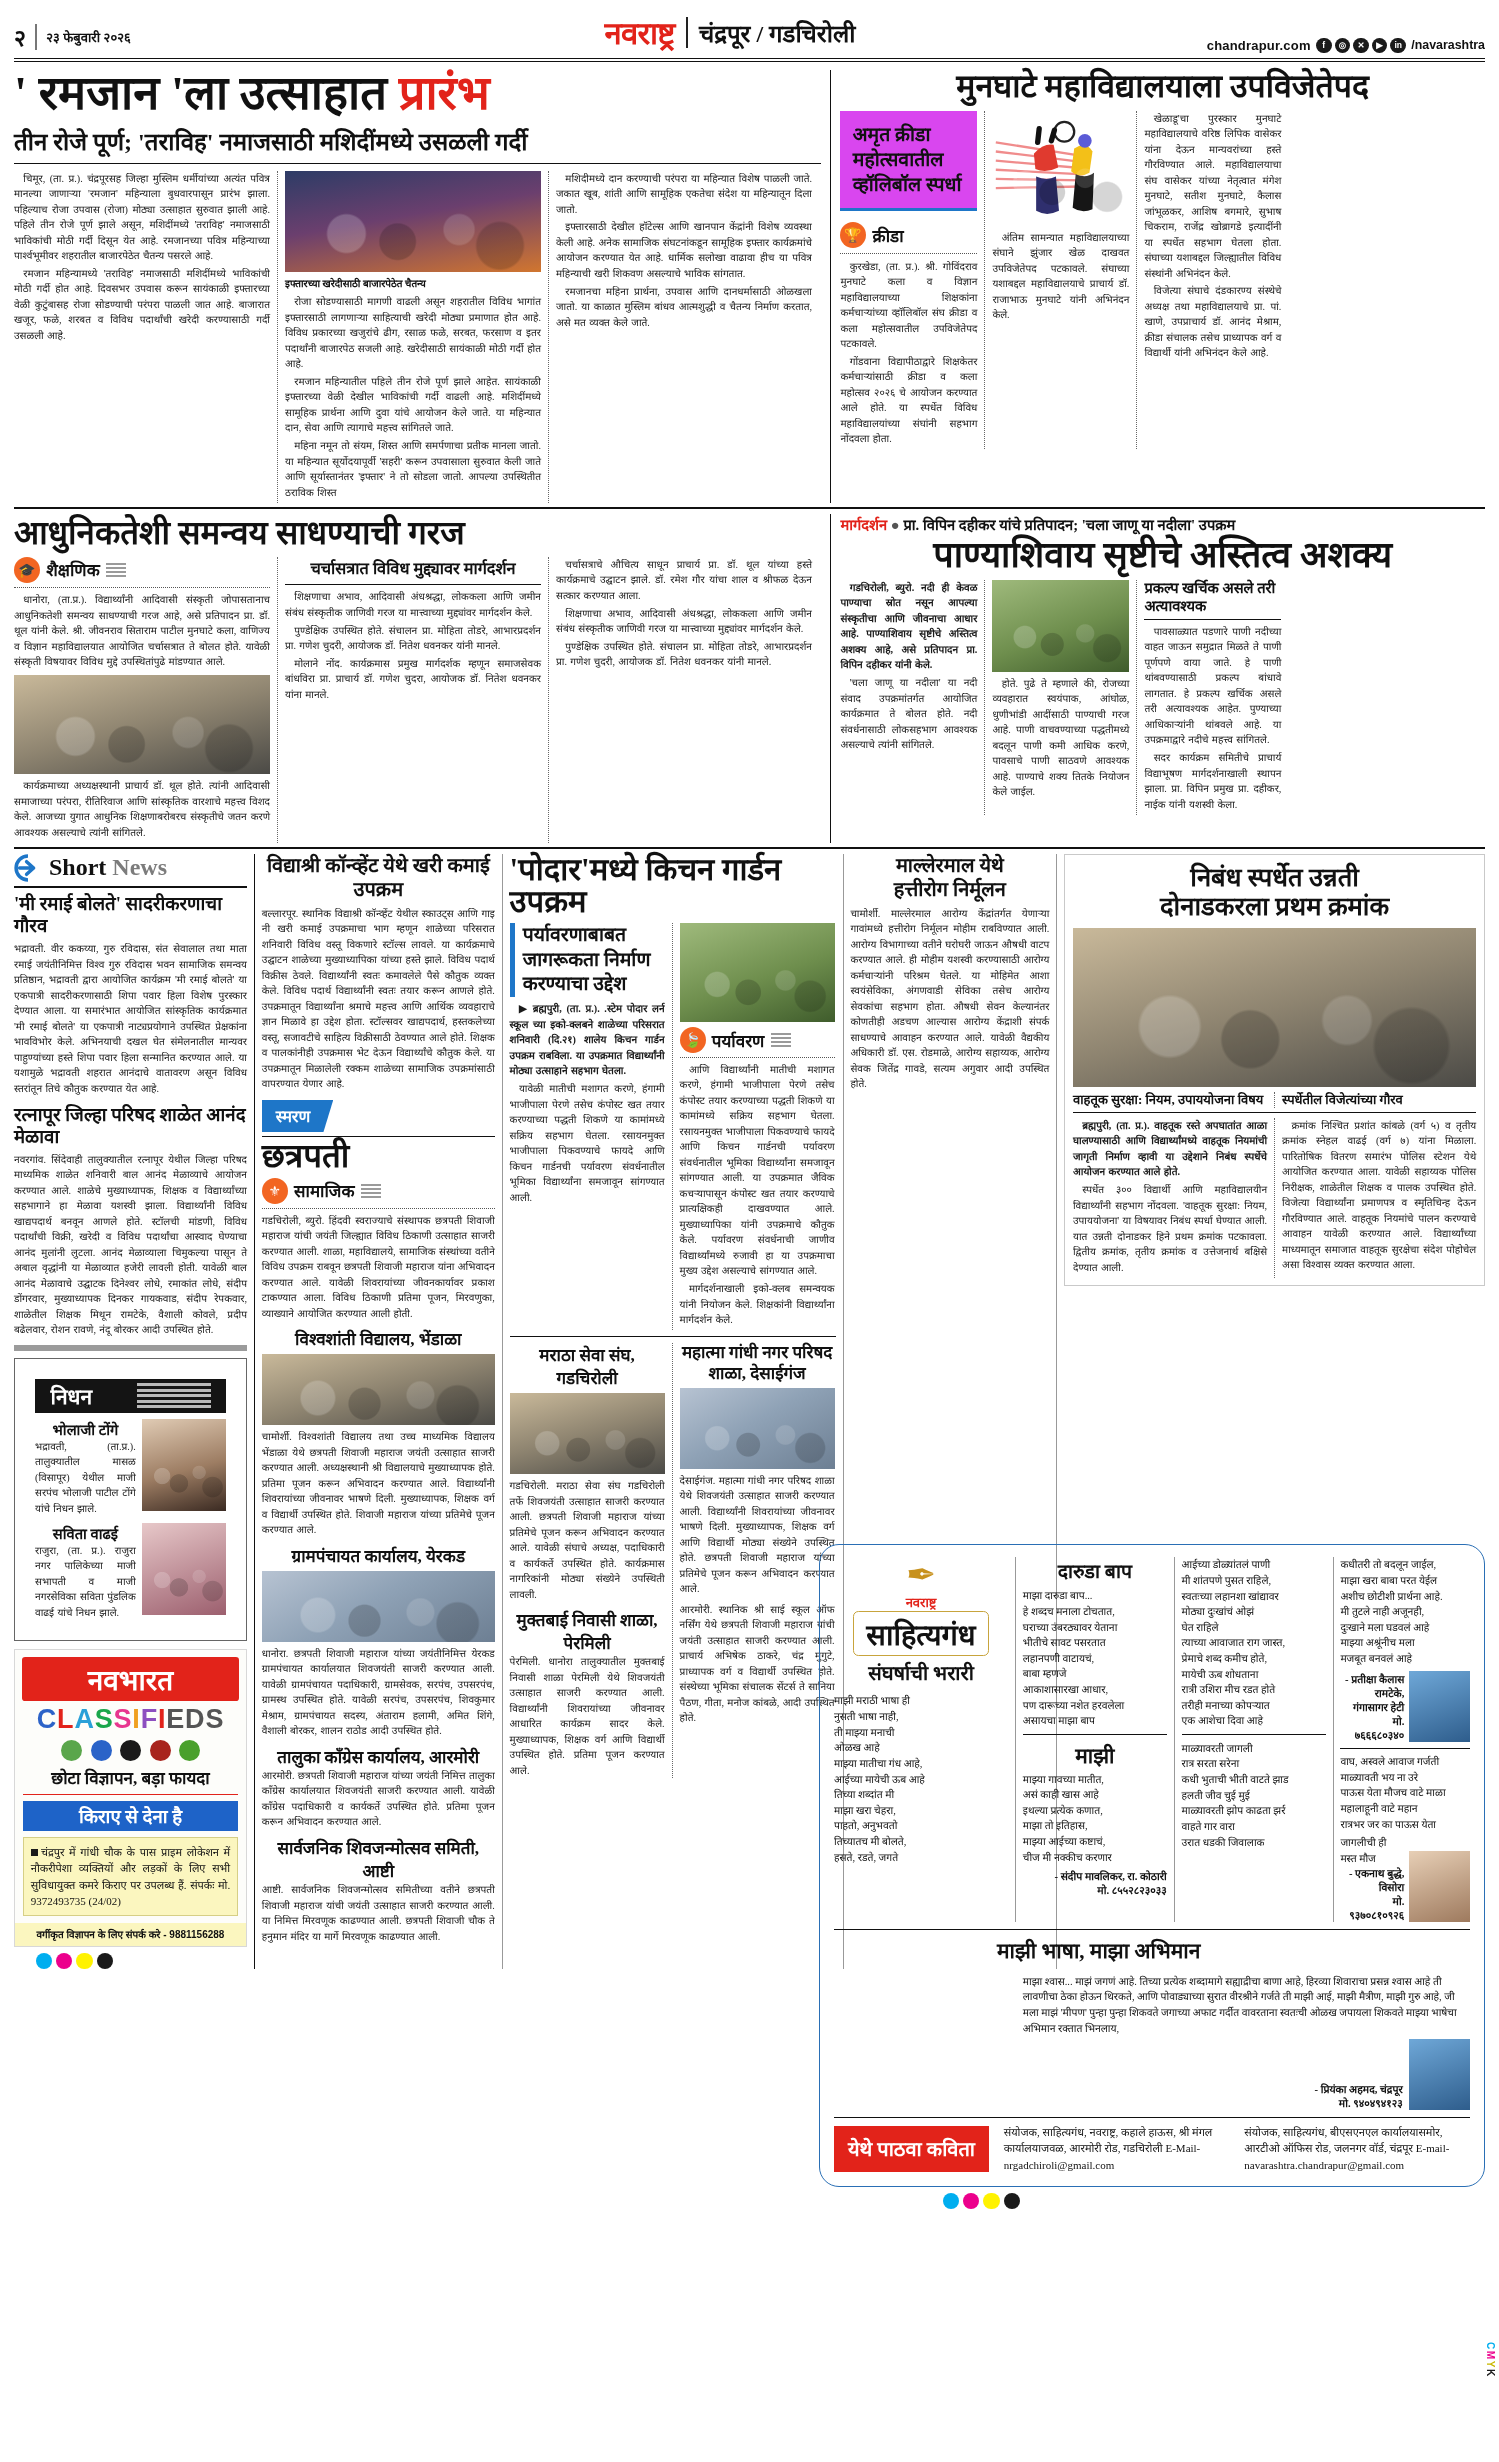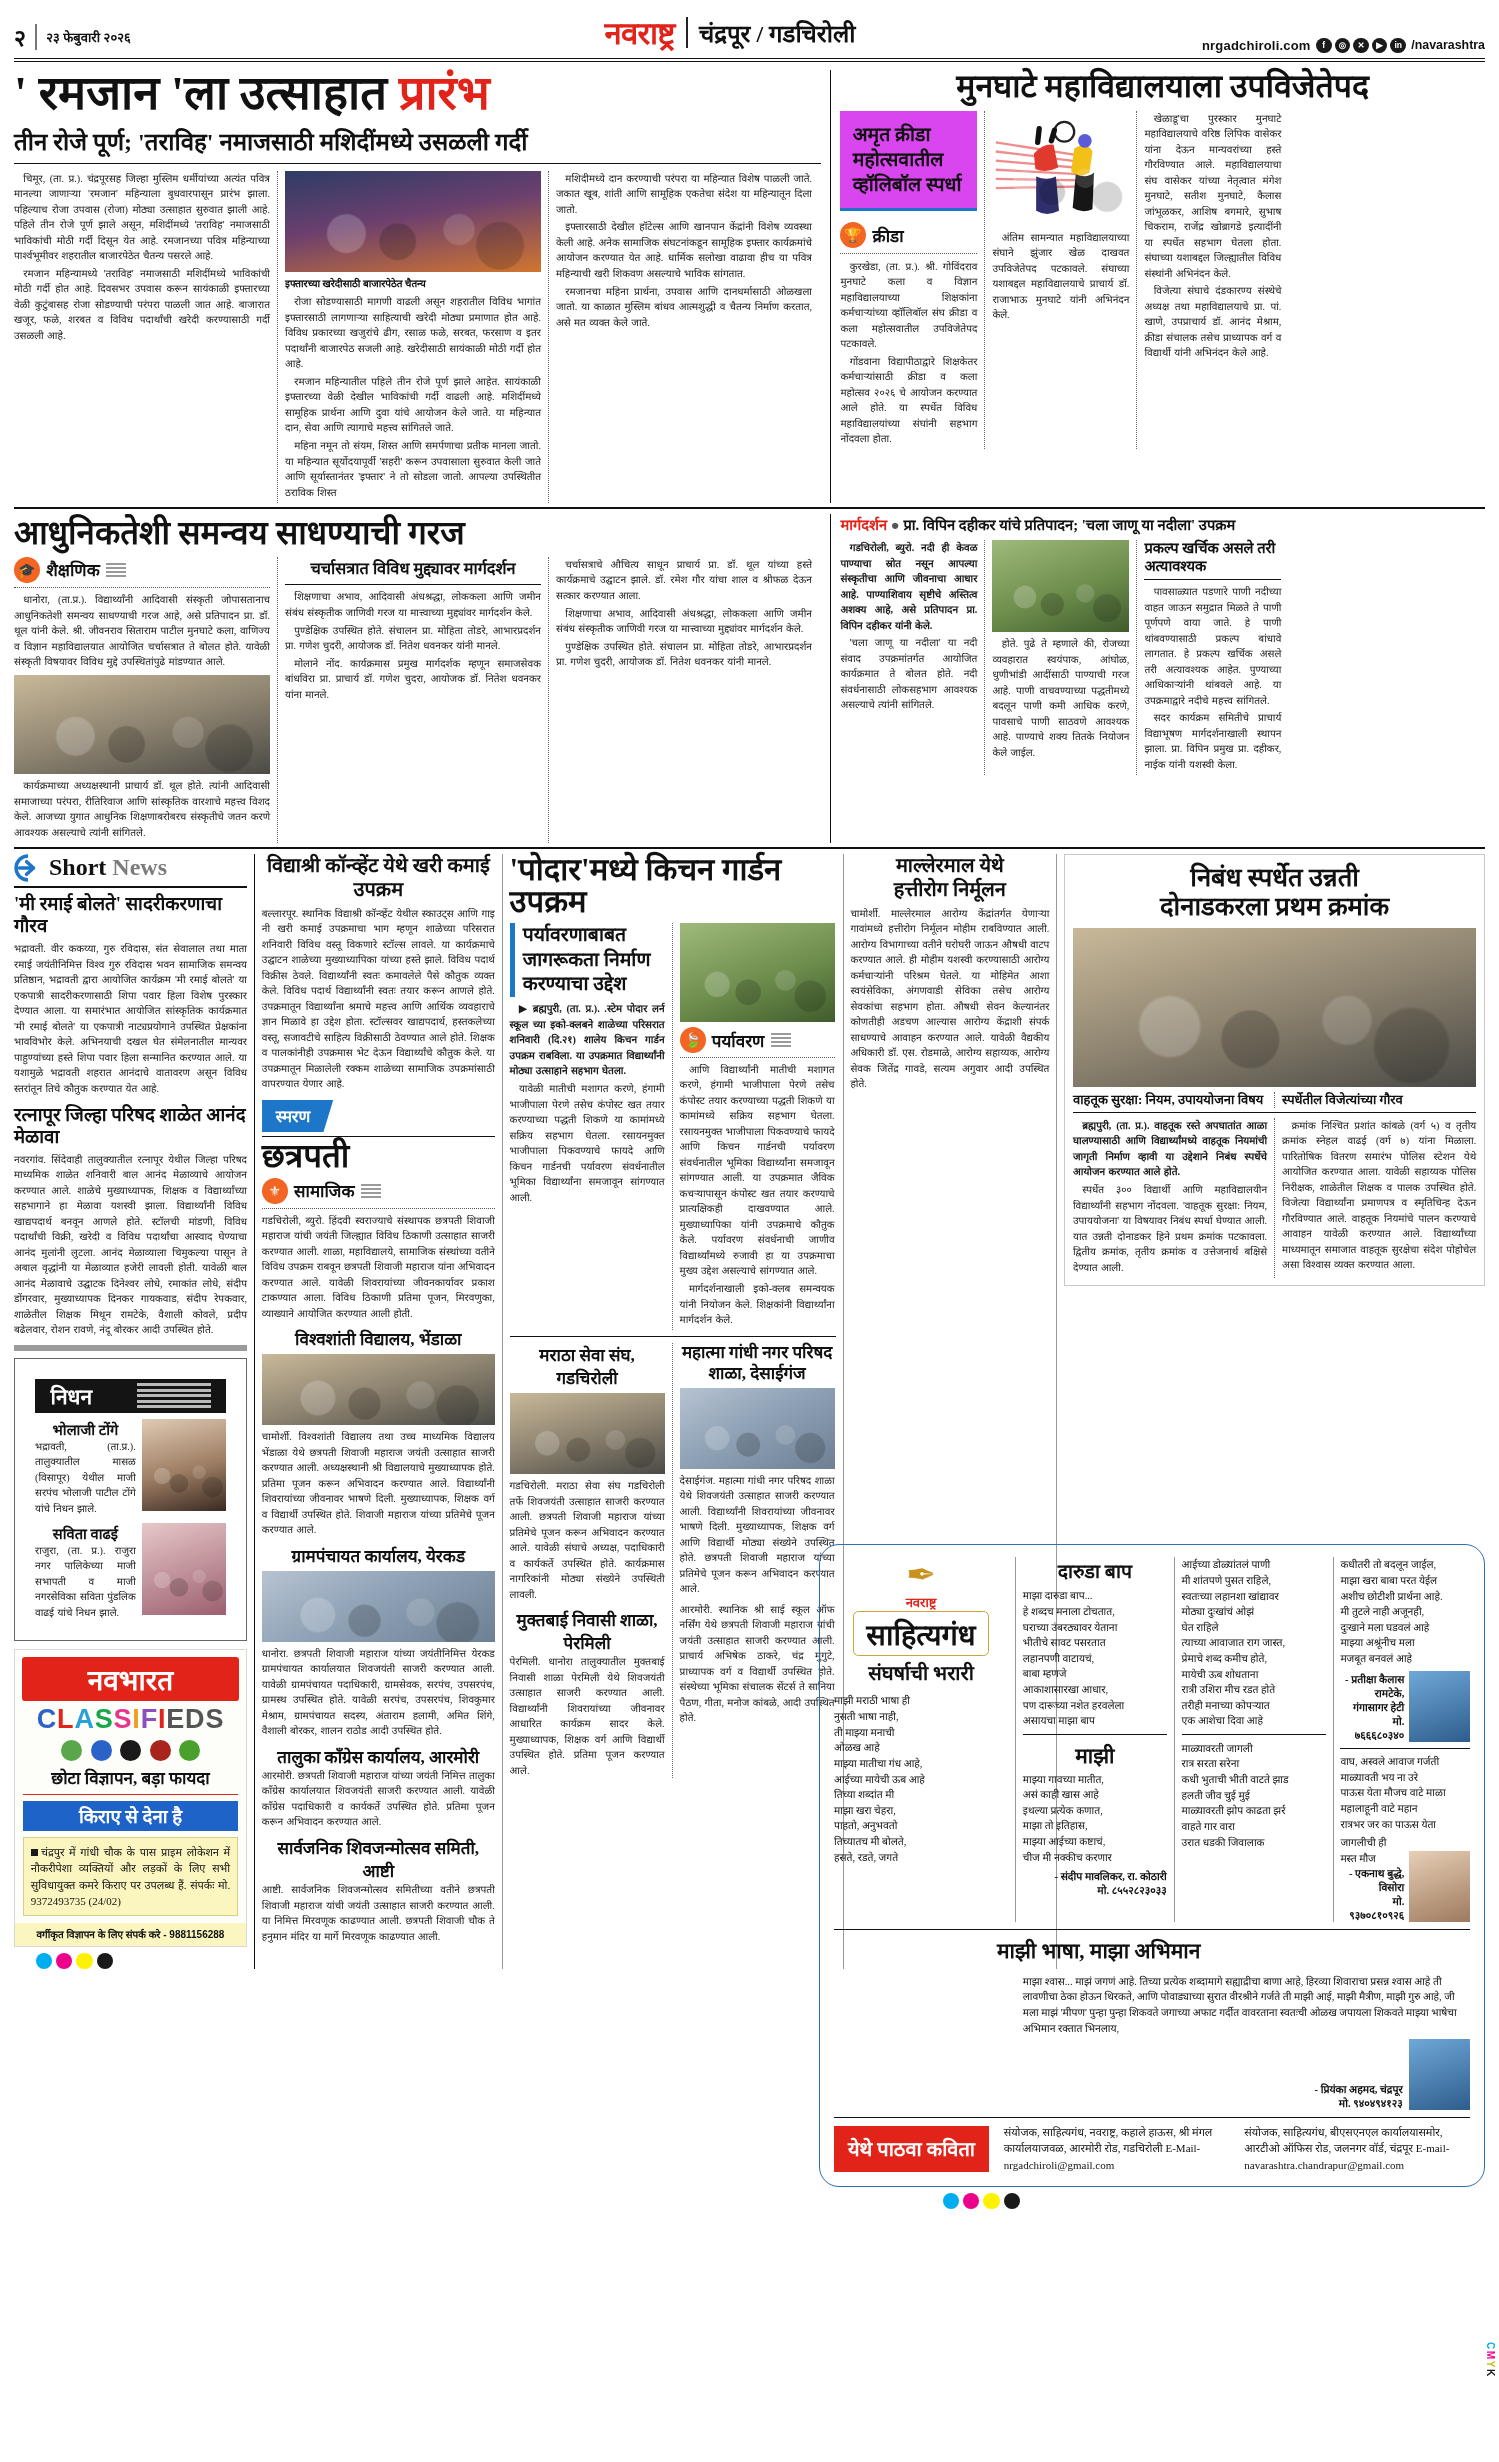--- a/index.html
+++ b/index.html
@@ -182,21 +182,21 @@
       <div class="mh-pageno">२</div>
       <div class="mh-divider"></div>
       <div class="mh-date">२३ फेबुवारी २०२६</div>
     </div>
     <div class="mh-center">
       <div class="mh-logo">नवराष्ट्र</div>
       <div class="mh-sep"></div>
       <div class="mh-edition">चंद्रपूर / गडचिरोली</div>
     </div>
     <div class="mh-right">
-      <div class="mh-site">nrgadchiroli.com</div>
+      <div class="mh-site">chandrapur.com</div>
       <div class="soc">
         <i>f</i>
         <i>◎</i>
         <i>✕</i>
         <i>▶</i>
         <i>in</i>
       </div>
       <div class="mh-handle">/navarashtra</div>
     </div>
   </div>
@@ -344,20 +344,21 @@
     </div>
 
     <div style="width:0.8px;background:#111;margin:0 9.3px;"></div>
 
     <div style="flex:1;">
       <div class="kicker">
         <span class="red">मार्गदर्शन</span>
         <span style="color:#555;">●</span>
         <span>प्रा. विपिन दहीकर यांचे प्रतिपादन; 'चला जाणू या नदीला' उपक्रम</span>
       </div>
+      <div class="hl1" style="font-size:36px;margin-top:3.1px;text-align:center;">पाण्याशिवाय सृष्टीचे अस्तित्व अशक्य</div>
 
       <div class="cols" style="margin-top:6.2px;">
         <div style="width:137px;">
           <div class="body-txt">
             <p style="font-weight:700">गडचिरोली, ब्युरो. नदी ही केवळ पाण्याचा स्रोत नसून आपल्या संस्कृतीचा आणि जीवनाचा आधार आहे. पाण्याशिवाय सृष्टीचे अस्तित्व अशक्य आहे, असे प्रतिपादन प्रा. विपिन दहीकर यांनी केले.</p>
             <p>'चला जाणू या नदीला' या नदी संवाद उपक्रमांतर्गत आयोजित कार्यक्रमात ते बोलत होते. नदी संवर्धनासाठी लोकसहभाग आवश्यक असल्याचे त्यांनी सांगितले.</p>
           </div>
         </div>
         <div class="vdot"></div>
         <div style="width:137px;">

